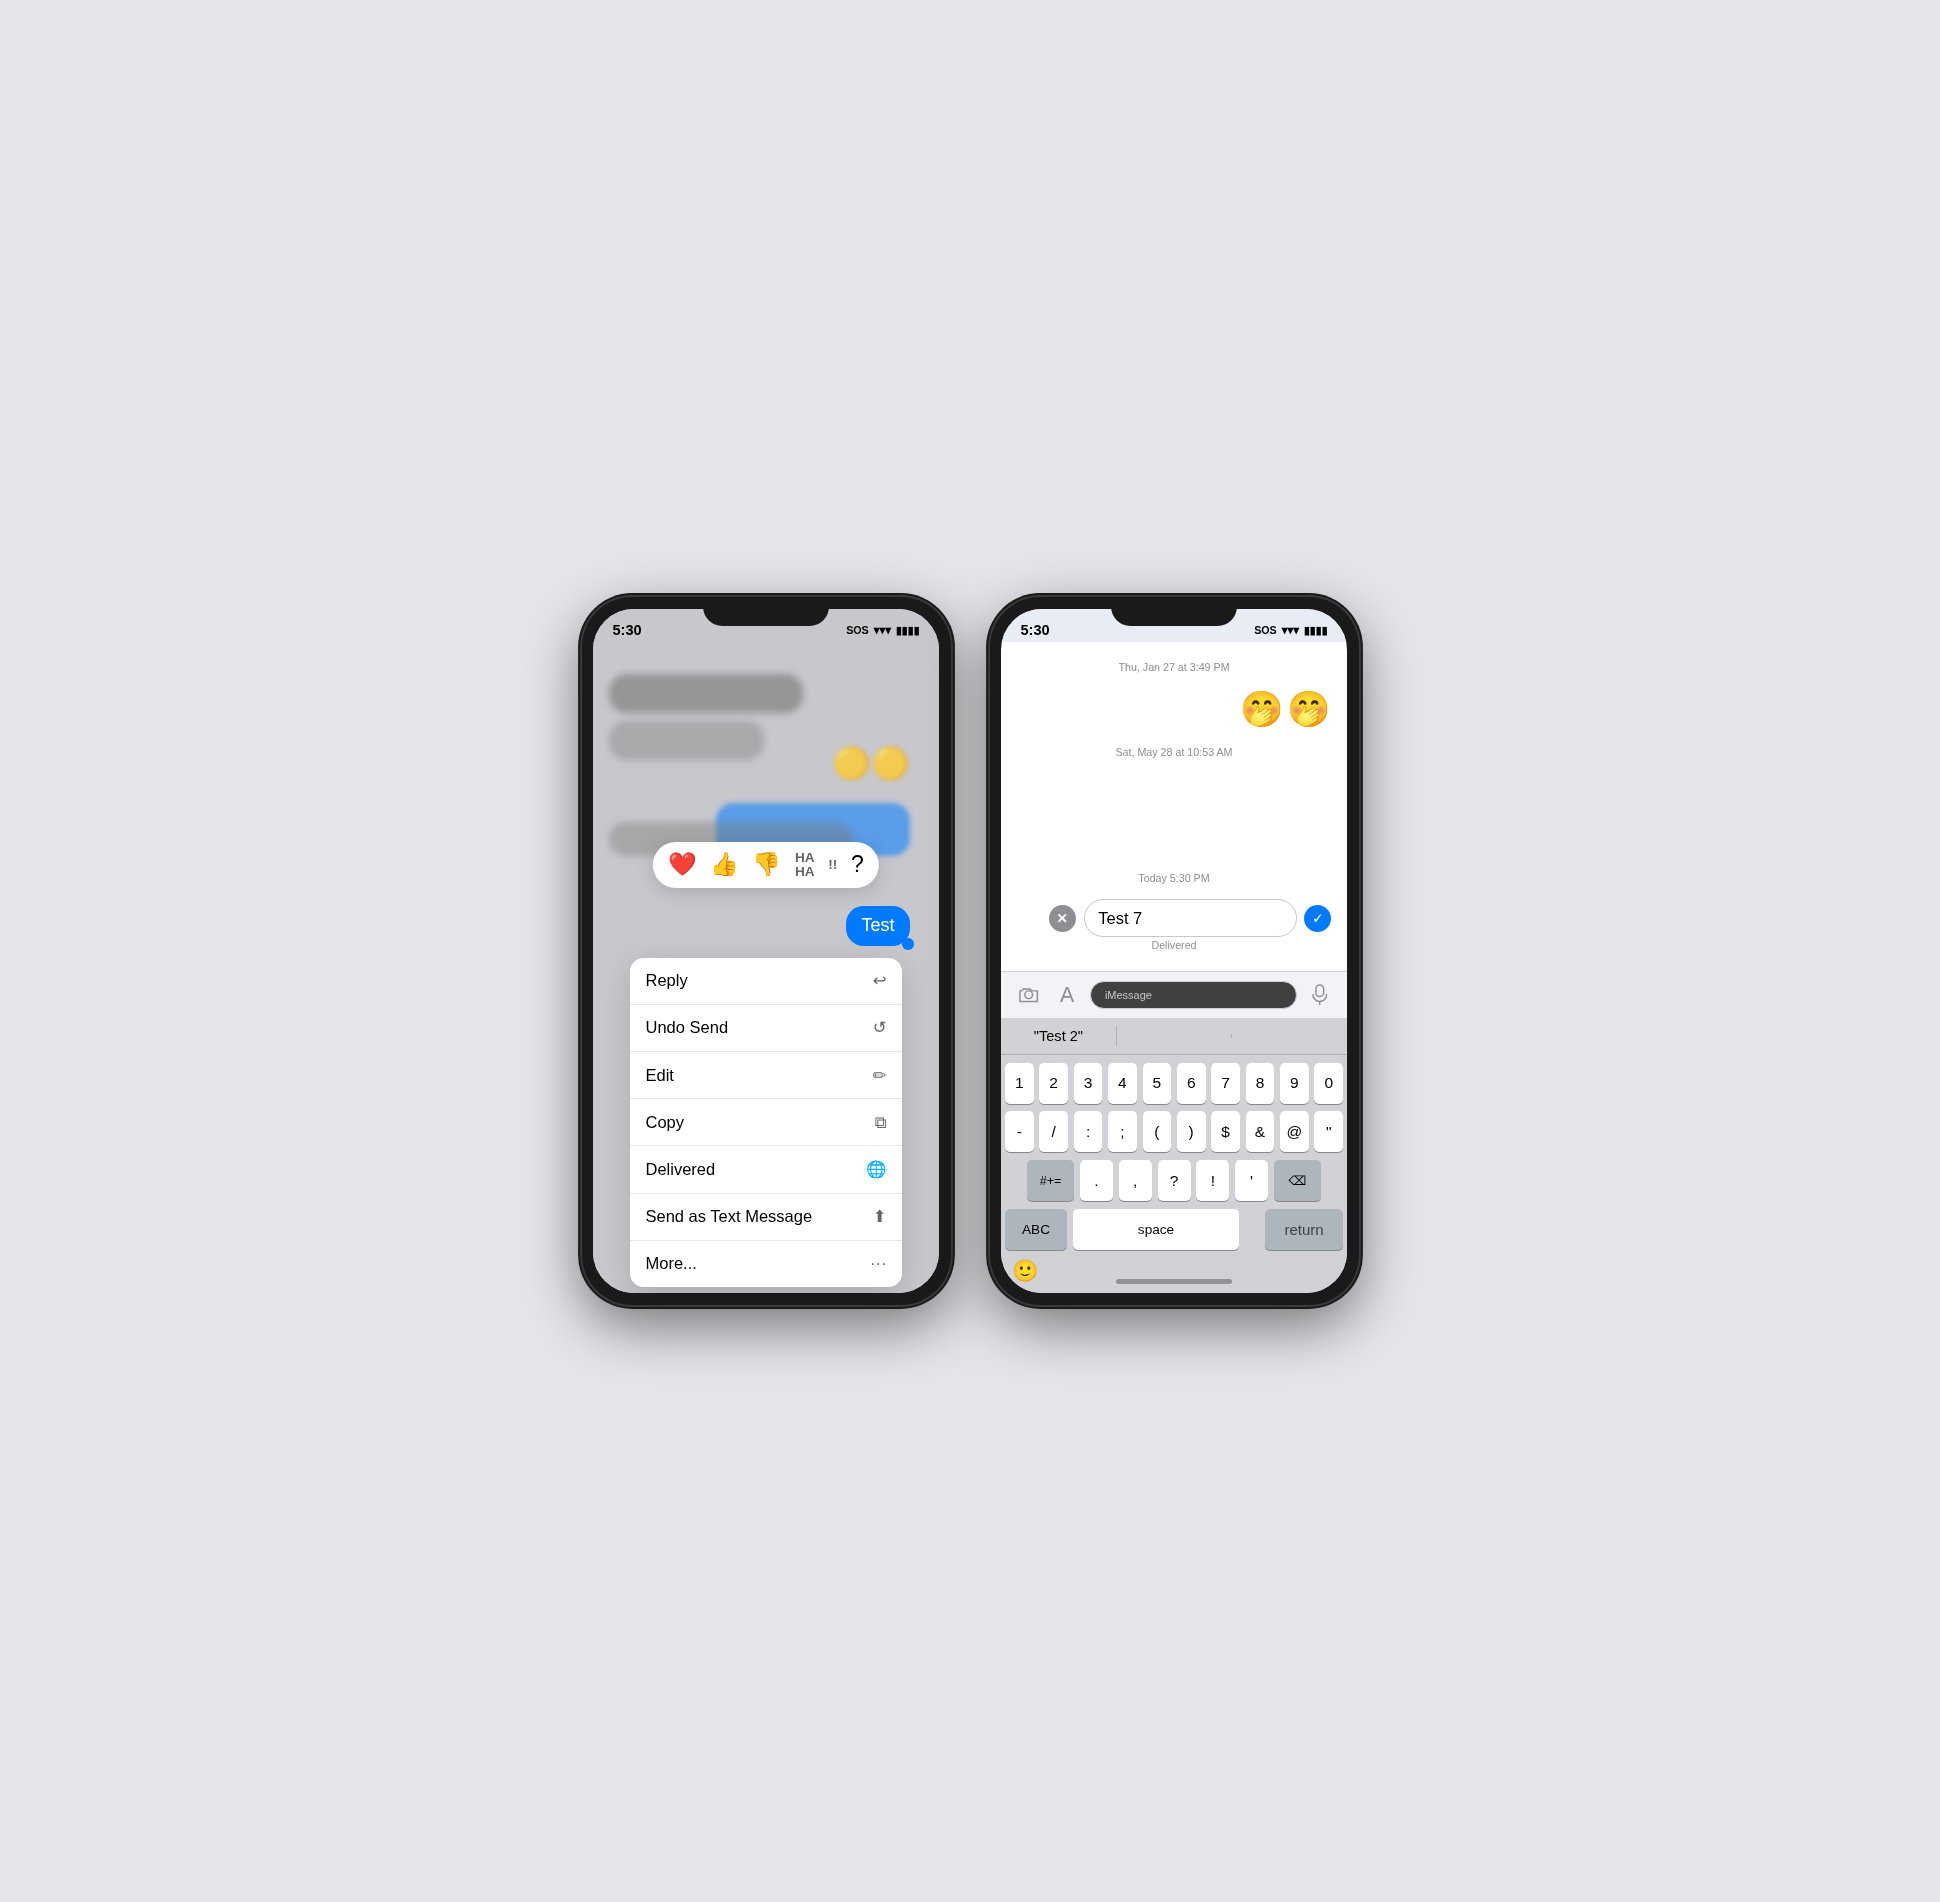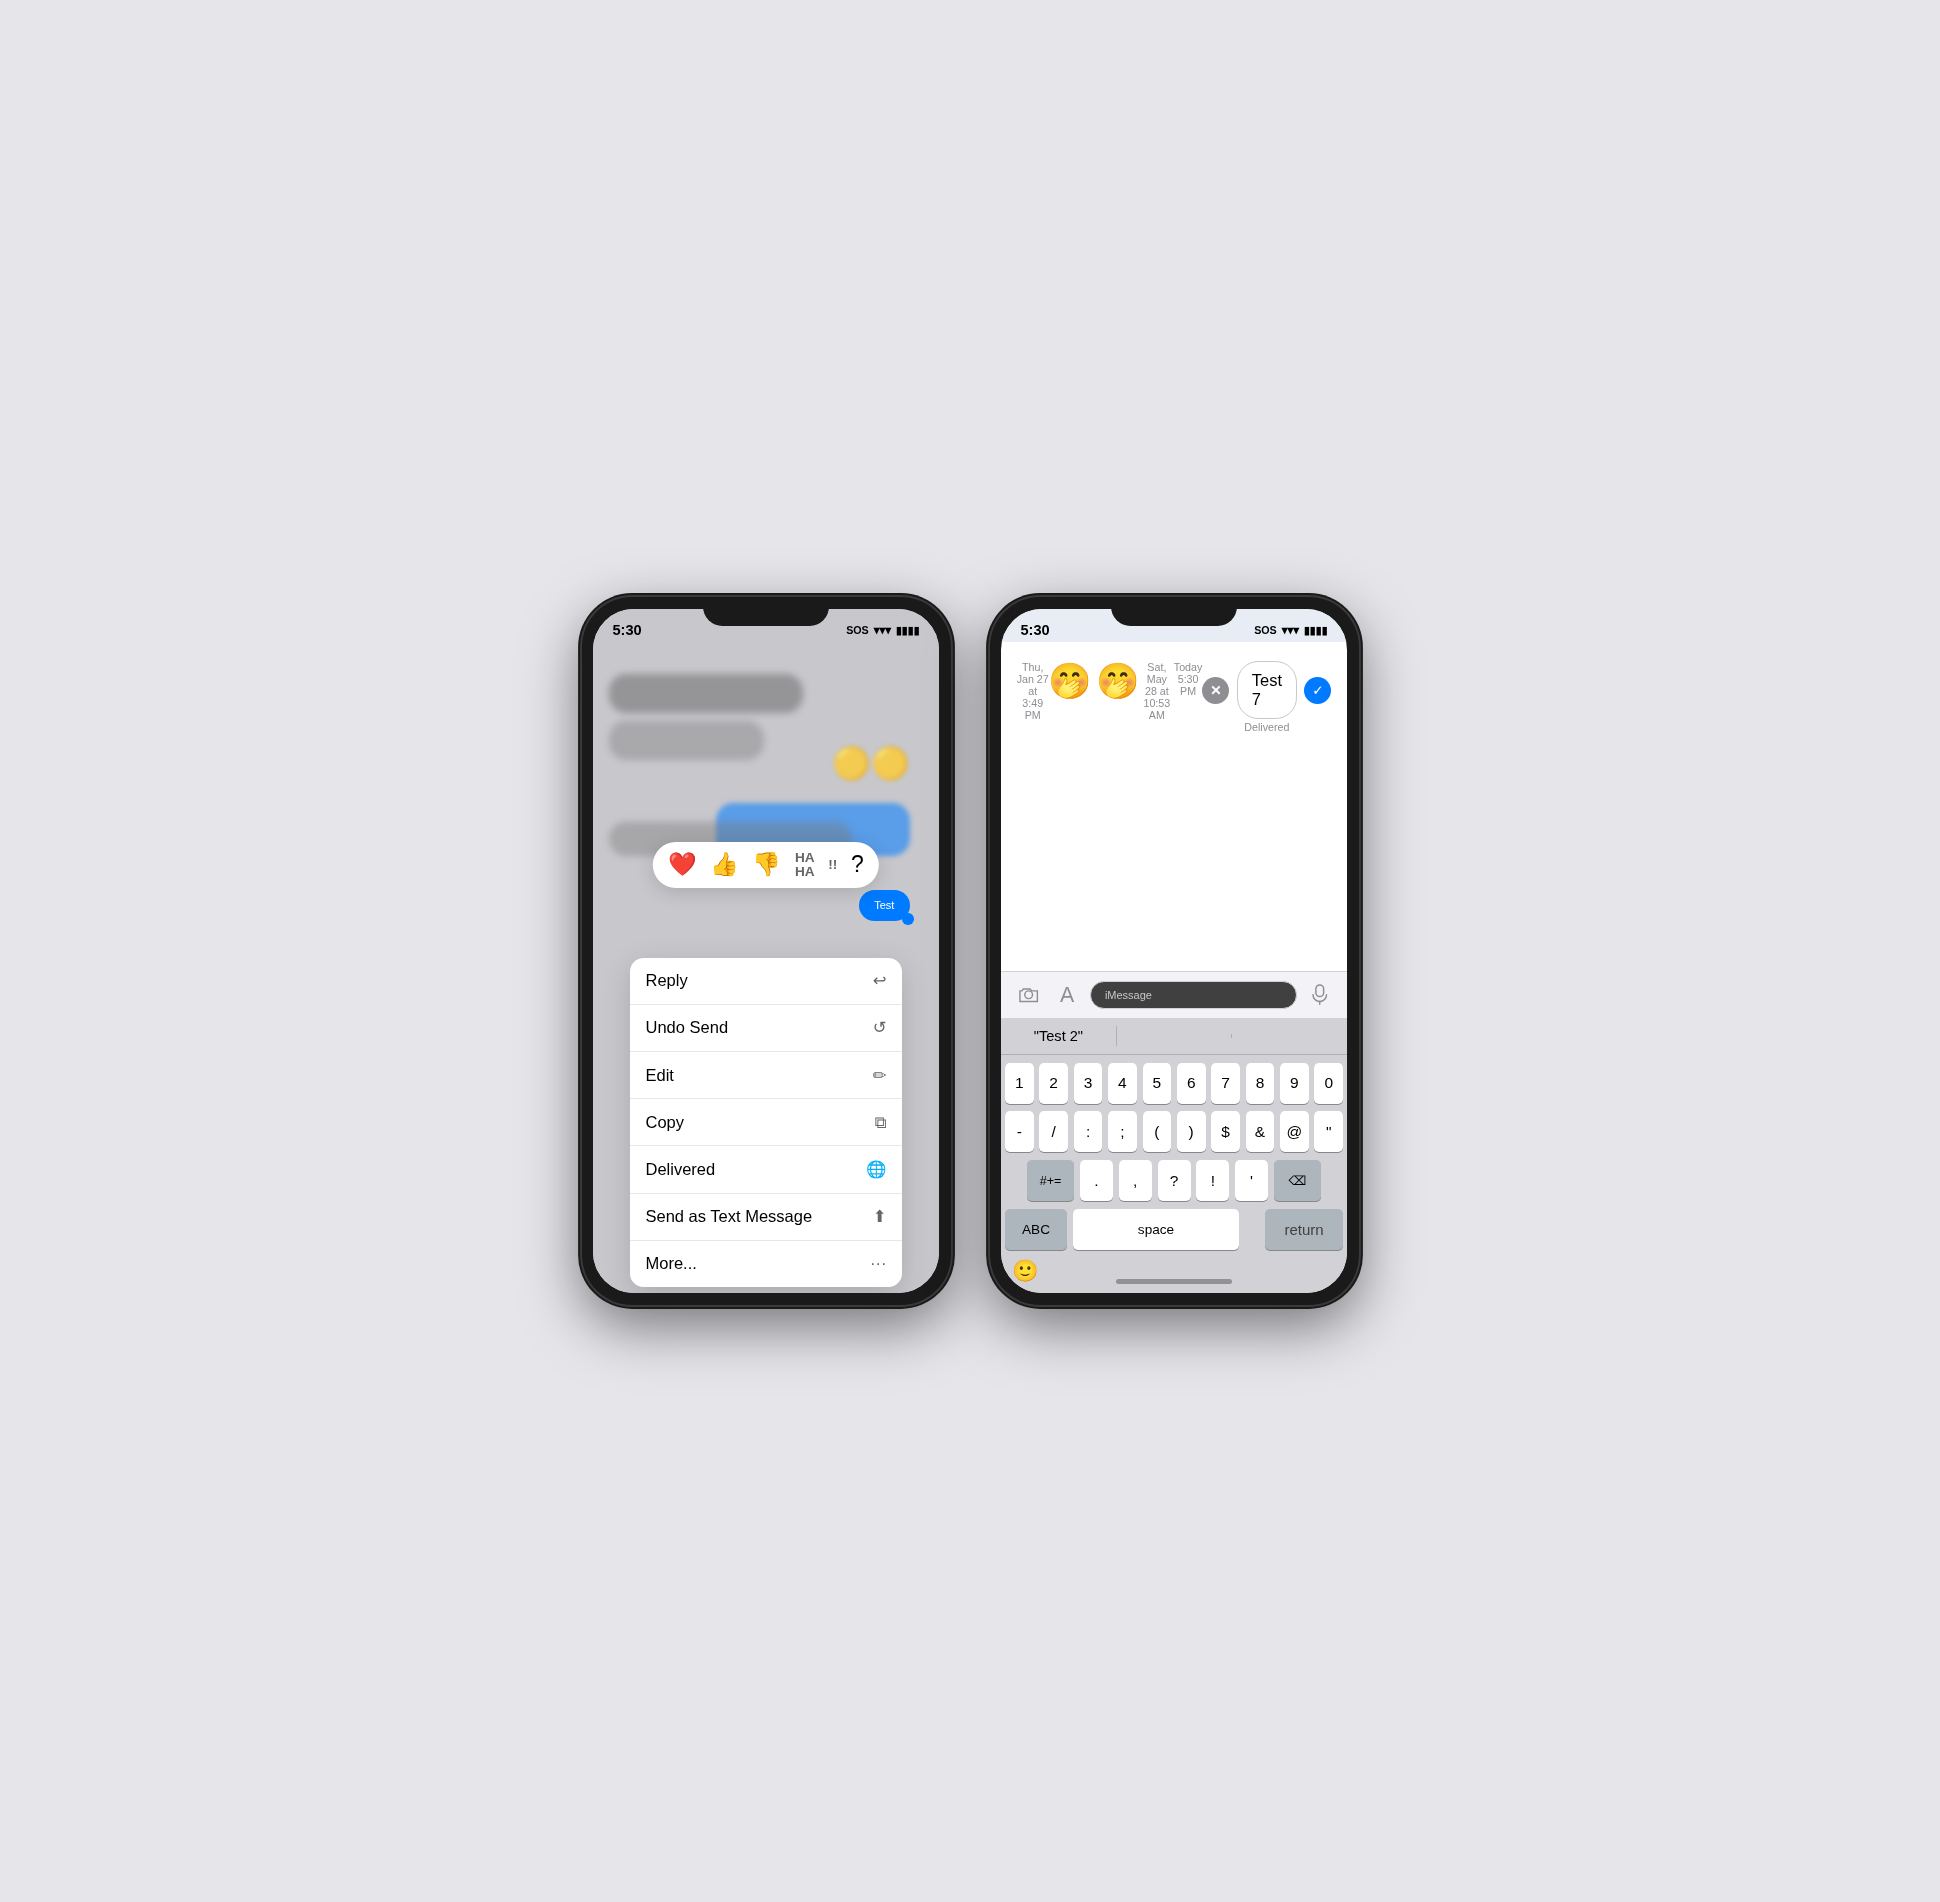--- a/index.html
+++ b/index.html
@@ -118,27 +118,27 @@
       background: rgba(120,120,120,0.4);
       height: 34px;
       width: 243px;
       border-radius: 17.5px;
       filter: blur(3.9px);
     }
 
     
     .test-bubble {
       position: absolute;
-      top: 281px;
+      top: 297px;
       right: 29px;
       background: #007aff;
       color: white;
       padding: 9.7px 15.5px;
       border-radius: 17.5px;
-      font-size: 11px;
+      font-size: 18px;
       font-weight: 400;
       z-index: 30;
     }
 
     .test-bubble::after {
       content: '';
       position: absolute;
       bottom: -3.9px;
       right: -3.9px;
       width: 11.6px;
@@ -261,20 +261,21 @@
     .contact-name::after {
       content: ' ›';
     }
 
     
     .message-area {
       flex: 1;
       padding: 11.6px 15.5px;
       overflow-y: auto;
       display: flex;
+      flex-direction: column;
     }
 
     .timestamp {
       text-align: center;
       font-size: 10.7px;
       color: #8e8e93;
       margin: 7.8px 0;
     }
 
     .emoji-row {

